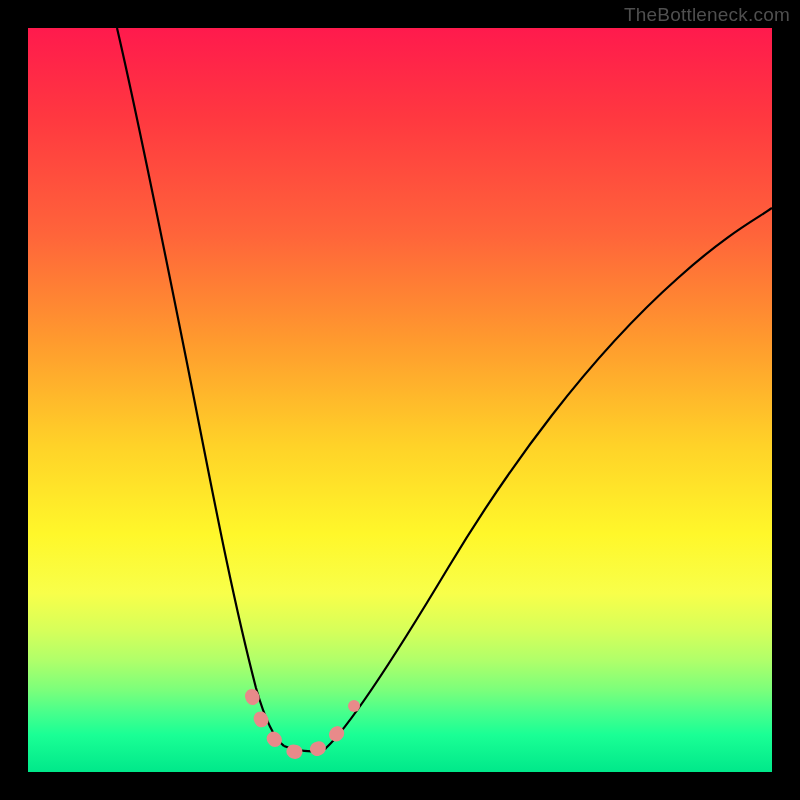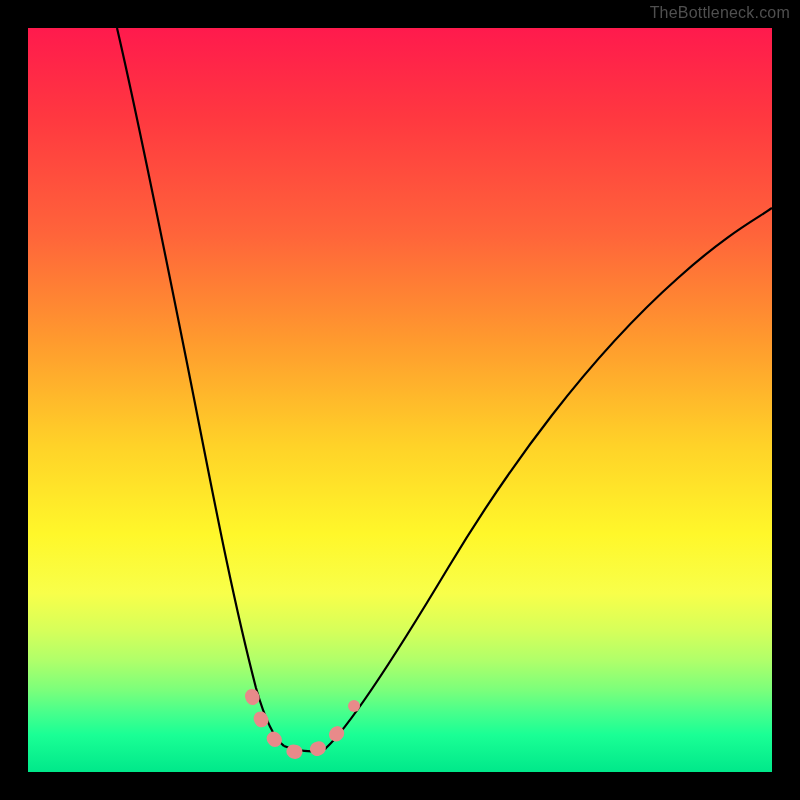--- a/index.html
+++ b/index.html
@@ -43,21 +43,21 @@
       #48ff8c 92%,
       #1aff95 95%,
       #00e88a 100%
     );
   }
   .watermark {
     position: absolute;
     top: 4px;
     right: 10px;
     color: #4f4f4f;
-    font-size: 16px;
+    font-size: 19px;
     font-weight: 500;
     letter-spacing: 0.2px;
     pointer-events: none;
   }
   svg.curves {
     position: absolute;
     inset: 0;
     width: 100%;
     height: 100%;
   }

